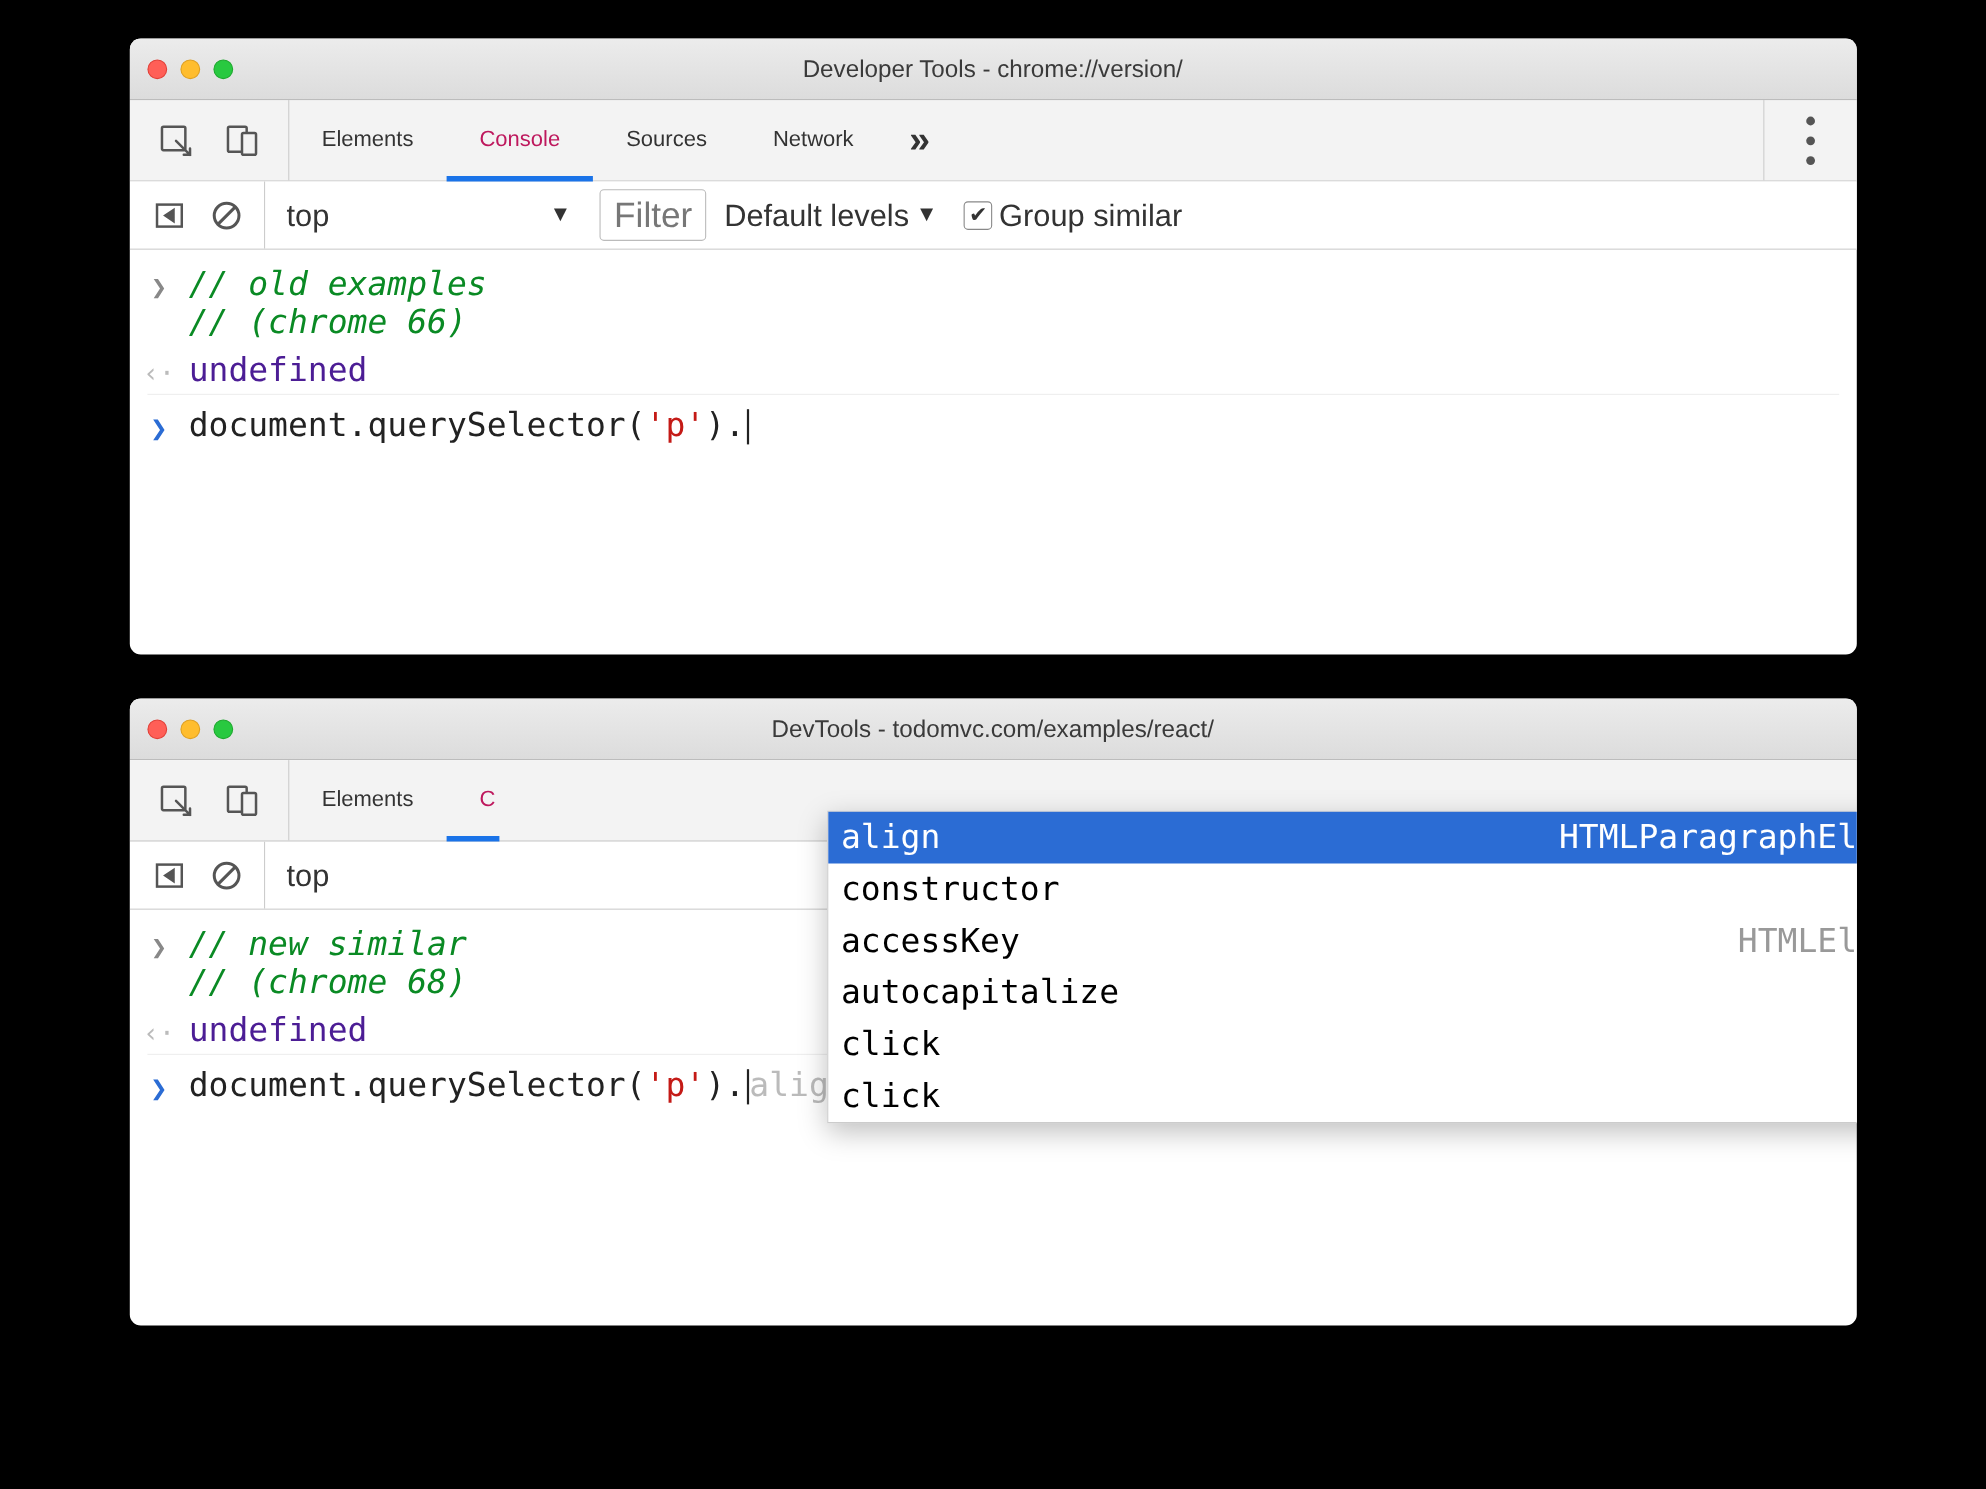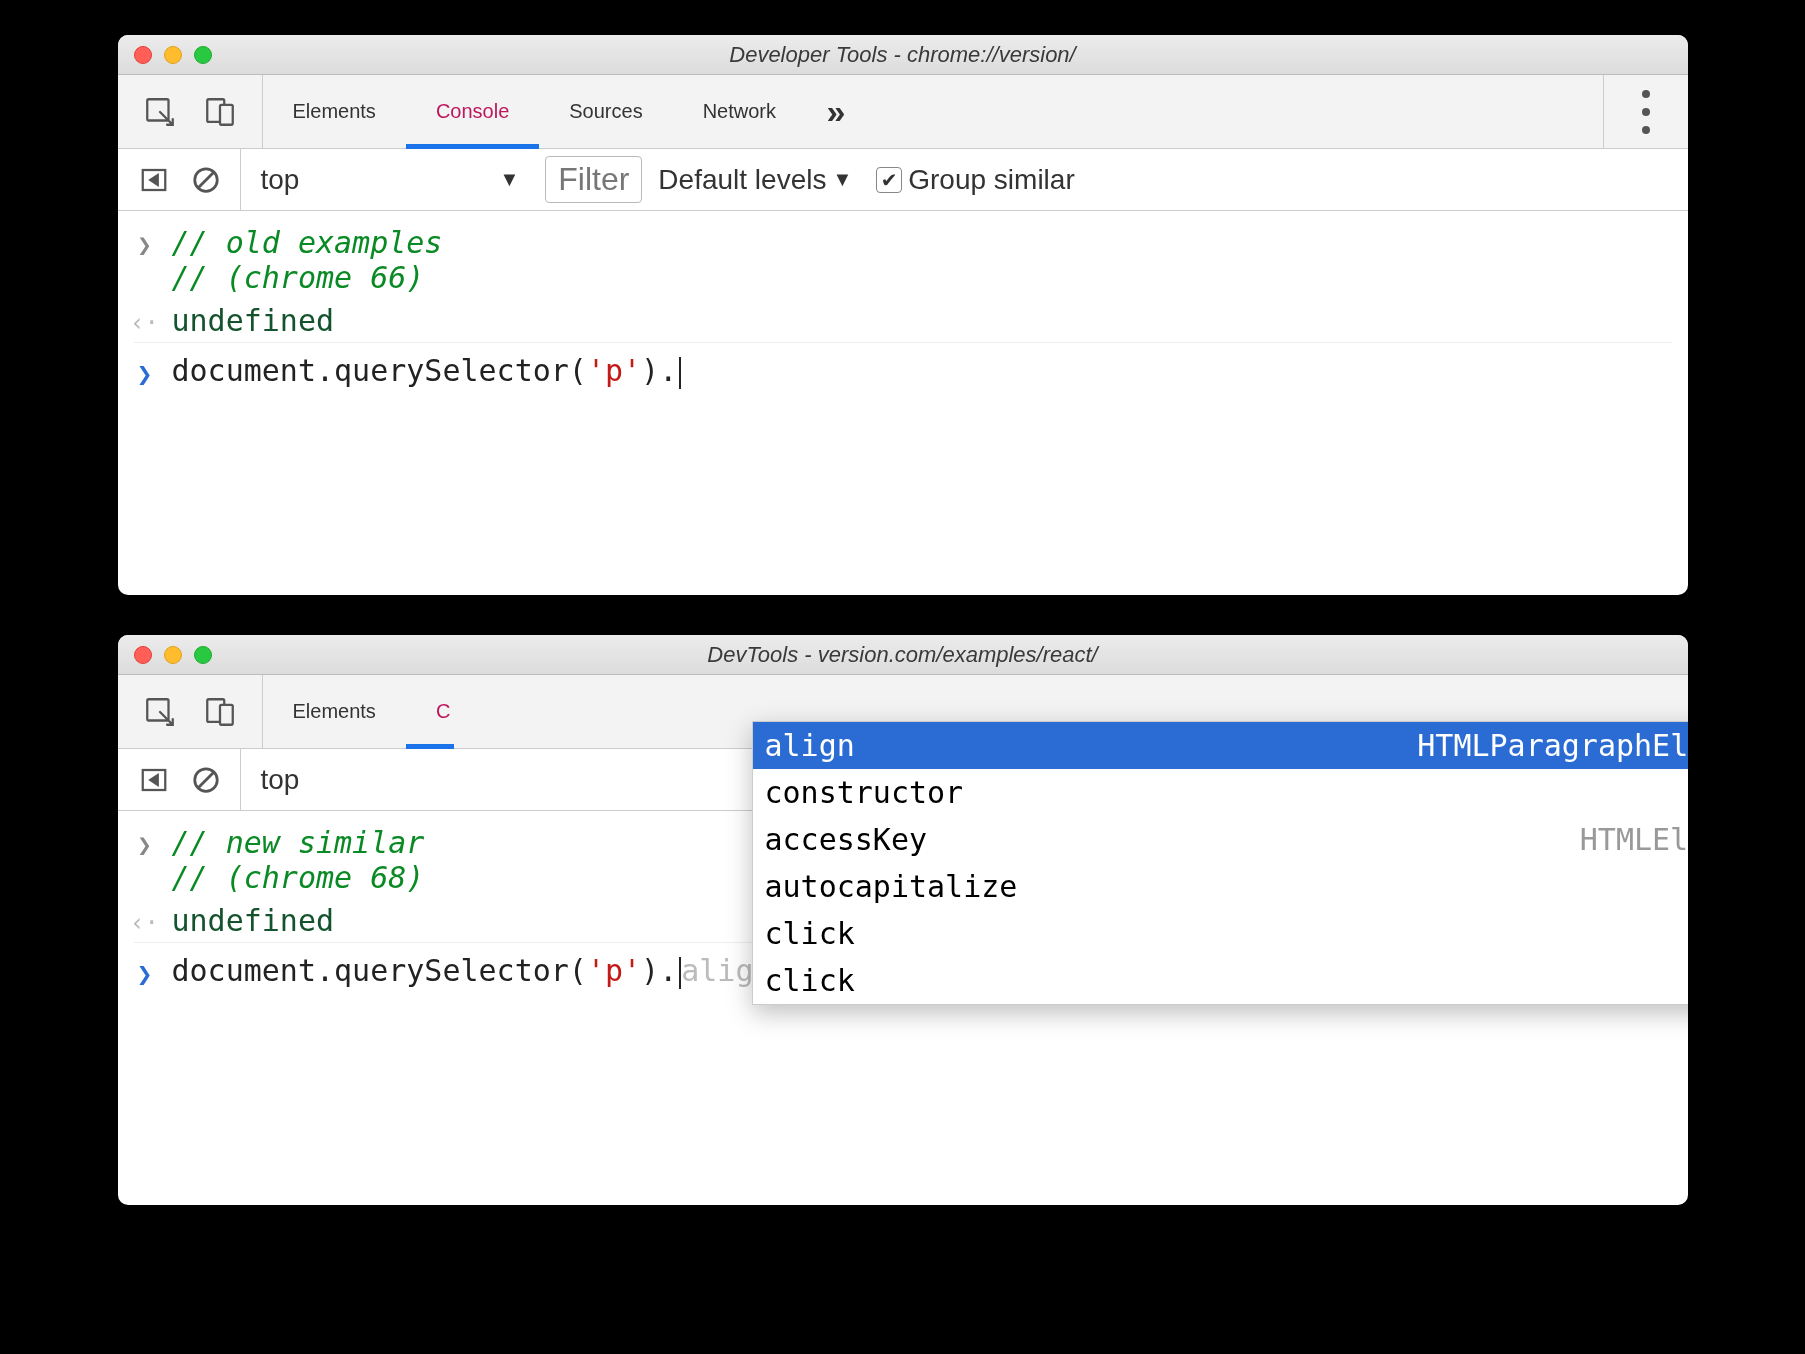--- a/index.html
+++ b/index.html
@@ -17,28 +17,27 @@
   .window {
     width: 1570px;
     background: #fff;
     border-radius: 10px;
     box-shadow: 0 30px 60px rgba(0,0,0,0.5);
     overflow: hidden;
     margin-bottom: 40px;
     position: relative;
   }
   .titlebar {
-    height: 40px;
+    height: 56px;
     background: linear-gradient(#ececec, #dcdcdc);
     border-bottom: 1px solid #bcbcbc;
     display: flex;
     align-items: center;
     padding: 0 16px;
     position: relative;
-    font-style: italic;
   }
   .traffic {
     display: flex;
     gap: 12px;
     position: absolute;
     left: 16px;
     top: 50%;
     transform: translateY(-50%);
   }
   .dot { width: 18px; height: 18px; border-radius: 50%; }
@@ -146,21 +145,21 @@
   .console {
     padding: 10px 16px 24px 16px;
     font-family: Menlo, Consolas, monospace;
     font-size: 30px;
     position: relative;
   }
   .row { display:flex; align-items:flex-start; gap:16px; padding: 4px 0;}
   .gutter { width: 22px; flex-shrink:0; color:#888; font-size:24px; display:flex; justify-content:center; padding-top:6px;}
   .gutter.blue { color:#2b6cd4; font-weight:bold; font-size:26px; }
   .comment { color: #0a8a24; font-style: italic; }
-  .undef { color:#14532d; }
+  .undef { color:#4c1d95; }
   .code { color:#222; }
   .str { color:#c41a16; }
   .lightret { color:#bbb; font-size: 24px;}
   .cursor {
     display:inline-block; width:2px; height:32px; background:#222; vertical-align:middle; margin-left:2px;
   }
   .ghost { color:#bbb; }
   .autocomplete {
     position: absolute;
     left: 634px;
@@ -277,21 +276,21 @@
   </div>
 </div>
 
 <div class="window w2">
   <div class="titlebar">
     <div class="traffic">
       <div class="dot red"></div>
       <div class="dot yellow"></div>
       <div class="dot green"></div>
     </div>
-    <div class="title">DevTools - version.com/examples/react/</div>
+    <div class="title">DevTools - todomvc.com/examples/react/</div>
   </div>
 
   <div class="toolbar" style="position:relative;">
     <div class="tool-icons">
       <span class="icon">
         <svg width="34" height="34" viewBox="0 0 24 24" fill="none" stroke="currentColor" stroke-width="1.6">
             <rect x="3" y="3" width="15" height="15" rx="1"></rect>
             <path d="M12 12 L21 21 M17 21 L21 21 L21 17" stroke-linecap="round"></path>
           </svg>
       </span>

